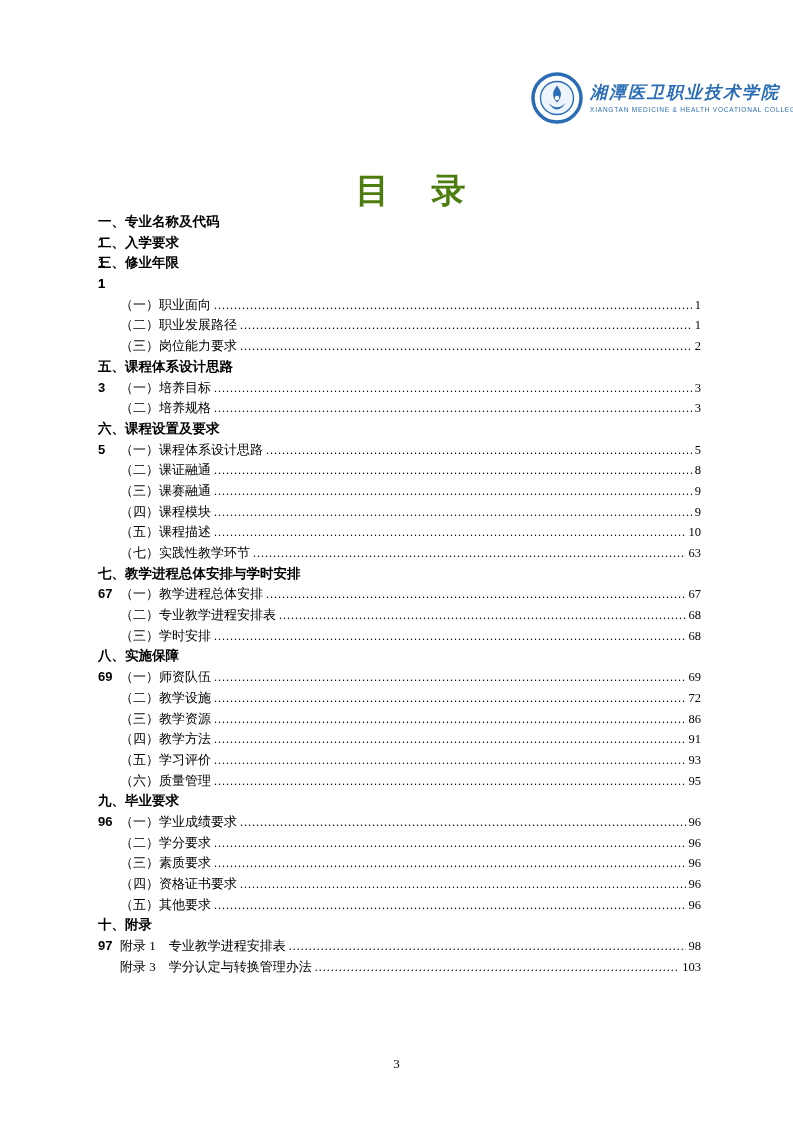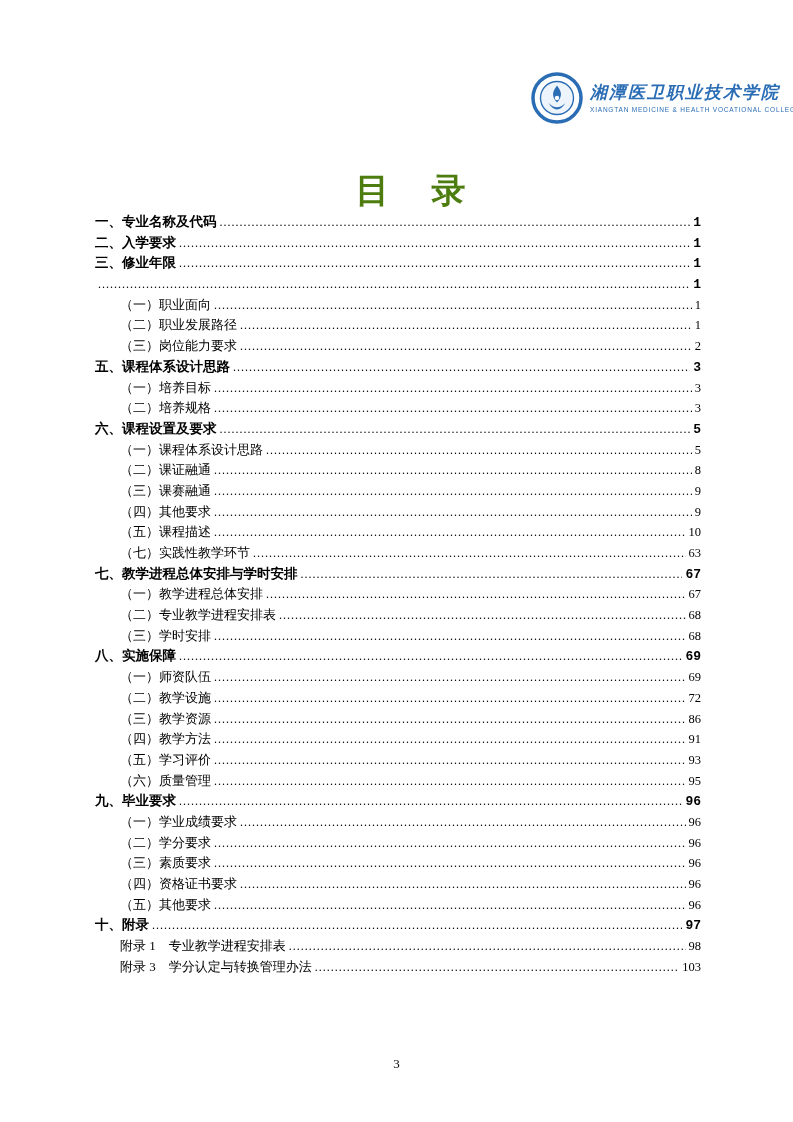--- a/index.html
+++ b/index.html
@@ -68,23 +68,24 @@
     right: 92px;
   }
   .toc-row {
     display: flex;
     align-items: baseline;
     height: 20.7px;
     line-height: 20.7px;
     cursor: pointer;
   }
   .toc-row.level-1 {
-    font-family: Liberation Mono, monospace;
+    font-family: Liberation Sans, sans-serif;
     font-weight: bold;
     font-size: 13.5px;
+    flex-direction: column;
   }
   .toc-row.level-2 {
     font-family: "Liberation Serif", serif;
     font-weight: normal;
     font-size: 13px;
     padding-left: 25px;
   }
   .toc-label { white-space: nowrap; flex: 0 0 auto; }
   .toc-dots {
     flex: 1 1 auto;
@@ -216,21 +217,21 @@
     <span class="toc-page">8</span>
   </div>
 
   <div class="toc-row level-2">
     <span class="toc-label">（三）课赛融通</span>
     <span class="toc-dots"></span>
     <span class="toc-page">9</span>
   </div>
 
   <div class="toc-row level-2">
-    <span class="toc-label">（四）其他要求</span>
+    <span class="toc-label">（四）课程模块</span>
     <span class="toc-dots"></span>
     <span class="toc-page">9</span>
   </div>
 
   <div class="toc-row level-2">
     <span class="toc-label">（五）课程描述</span>
     <span class="toc-dots"></span>
     <span class="toc-page">10</span>
   </div>
 

